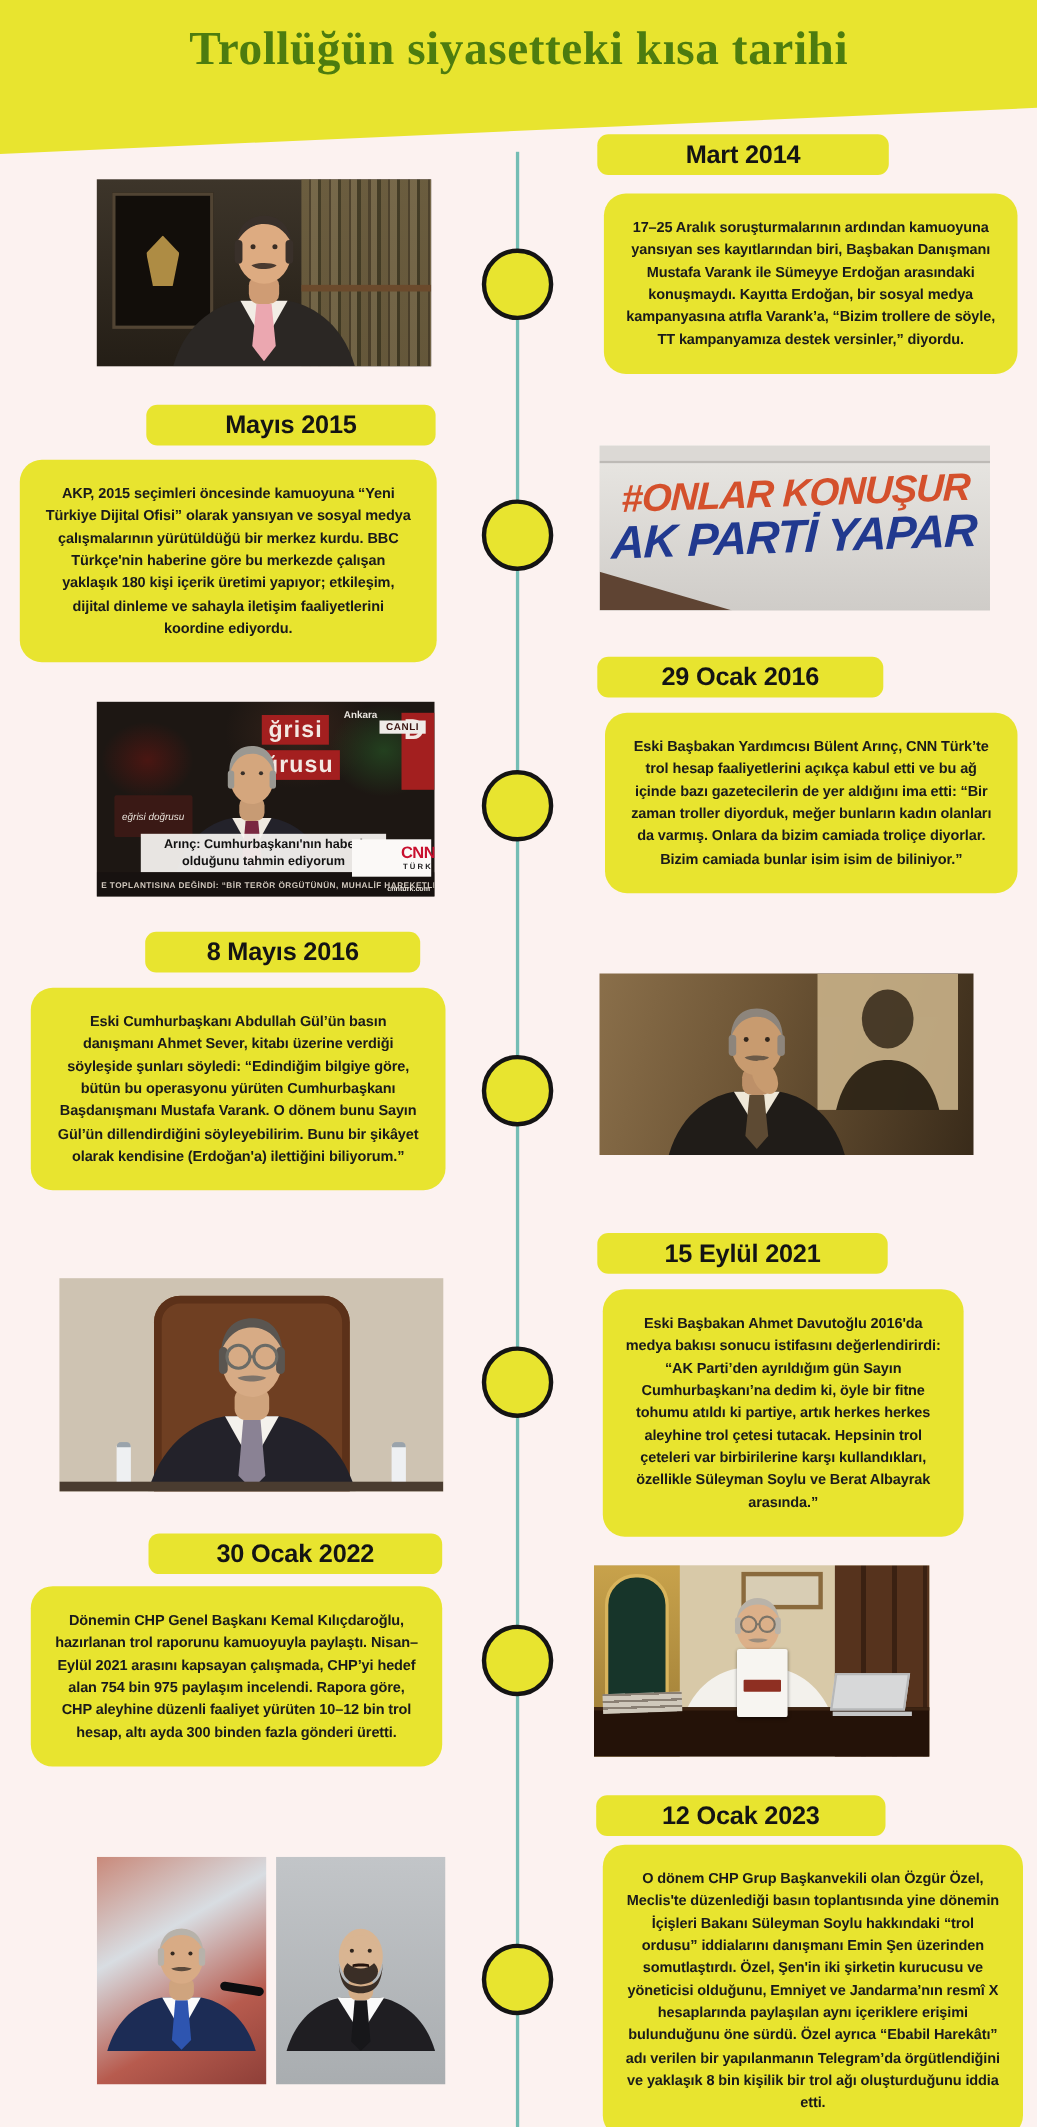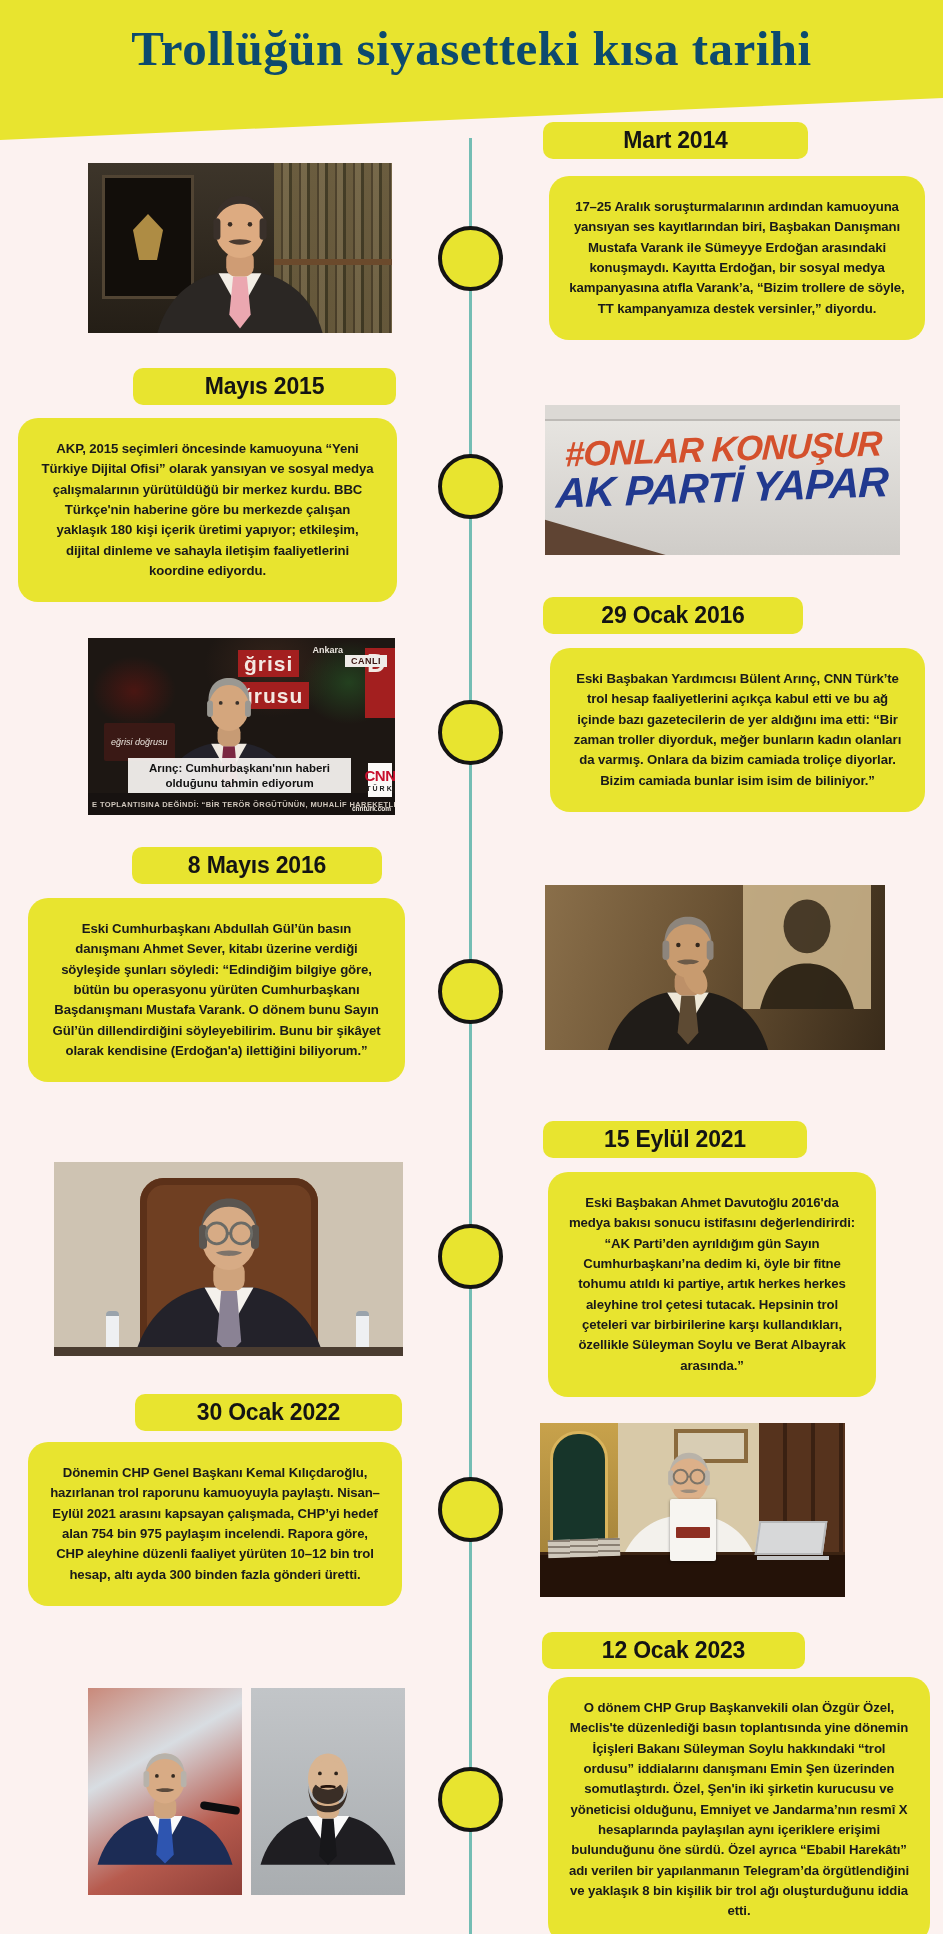--- a/index.html
+++ b/index.html
@@ -4,21 +4,21 @@
 <style>
   html,body{margin:0;padding:0;background:#fcf2f0;}
   .canvas{position:relative;width:943px;height:1934px;background:#fcf2f0;overflow:hidden;
           font-family:"Liberation Sans","DejaVu Sans",sans-serif;}
 
   
   .header{position:absolute;left:0;top:0;width:943px;height:150px;background:#e8e42f;
           clip-path:polygon(0 0,943px 0,943px 98px,0 140px);}
   .title{position:absolute;left:0;top:20px;width:943px;margin:0;text-align:center;
          font-family:"Liberation Serif","DejaVu Serif",serif;font-weight:700;
-         font-size:49px;color:#0c4a6e;letter-spacing:.5px;}
+         font-size:43px;color:#4d7c0f;letter-spacing:.5px;}
 
   
   .tline{position:absolute;left:469px;top:138px;width:3px;height:1796px;background:#74bdb4;}
   .tdot{position:absolute;left:438px;width:57px;height:57px;border-radius:50%;
         background:#e8e42f;border:4px solid #141414;}
   .d1{top:226px}.d2{top:454px}.d3{top:700px}.d4{top:959px}.d5{top:1224px}.d6{top:1477px}.d7{top:1767px}
 
   
   .badge{position:absolute;height:37px;background:#e8e42f;border-radius:10px;
          display:flex;align-items:center;justify-content:center;
@@ -83,21 +83,21 @@
   .p3 .person{height:72%;bottom:22px;left:46%;}
   .p3-show{position:absolute;left:16px;bottom:54px;background:rgba(66,26,22,.8);color:#e8e2da;
            font-size:9px;font-style:italic;padding:14px 7px;border-radius:2px;}
   .p3-chyron{position:absolute;left:40px;right:44px;bottom:22px;background:rgba(247,245,242,.93);
              color:#121212;font-weight:700;font-size:11.5px;line-height:1.25;text-align:center;
              padding:3px 6px;}
   .p3-ticker{position:absolute;left:0;right:0;bottom:0;height:22px;background:#171210;
              color:#cfc6bb;font-size:7.5px;font-weight:700;letter-spacing:.4px;
              display:flex;align-items:center;padding:0 4px;white-space:nowrap;overflow:hidden;}
   .p3-logo{position:absolute;right:3px;bottom:18px;width:24px;height:34px;background:#fbf9f7;
-           display:flex;flex-direction:column;align-items:center;justify-content:center;line-height:1;}
+           display:flex;flex-direction:column;align-items:center;justify-content:center;line-height:1;padding-left:48px;}
   .p3-cnn{color:#c8102e;font-weight:700;font-size:15px;letter-spacing:-.5px;}
   .p3-turk{color:#1a1a1a;font-weight:700;font-size:7px;letter-spacing:2px;margin-top:2px;}
   .p3-url{position:absolute;right:4px;bottom:3px;color:#ece6dd;font-size:6.5px;font-weight:700;}
 
   
   .p4{left:545px;top:885px;width:340px;height:165px;
       background:linear-gradient(105deg,#8a6f4a 0%,#6b5334 45%,#392b1a 100%);}
   .p4-port{position:absolute;right:14px;top:0;width:128px;height:124px;opacity:.9;}
   .p4 .person{left:42%;}
 

